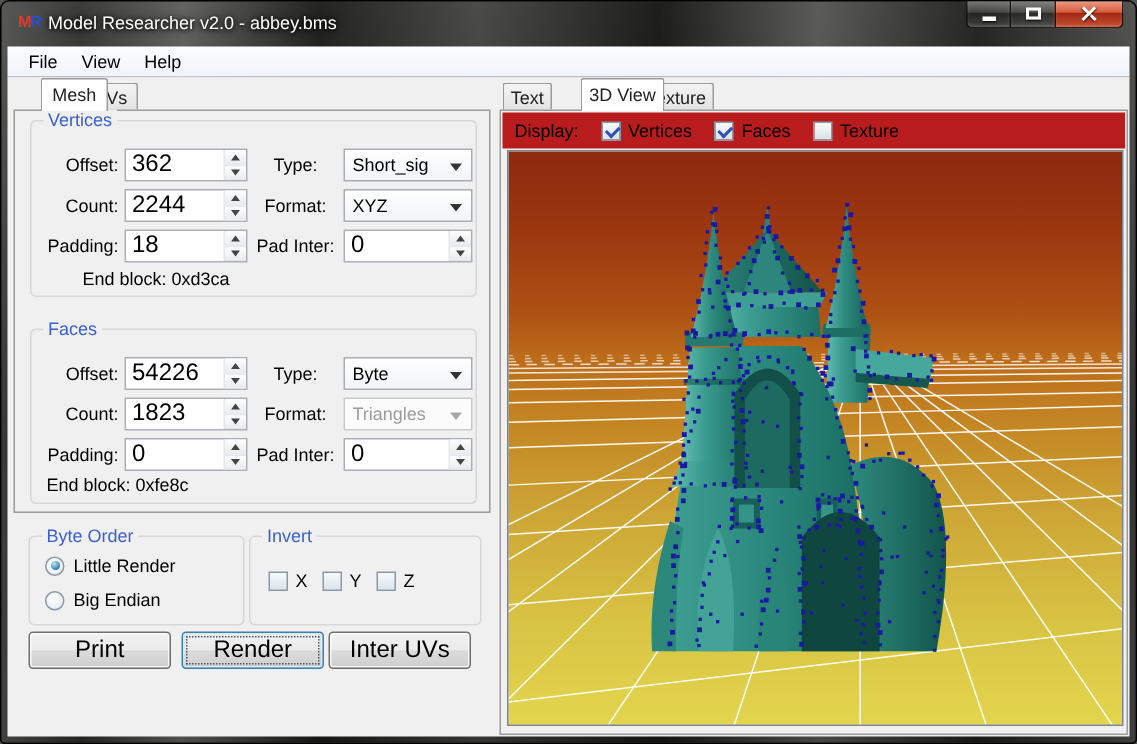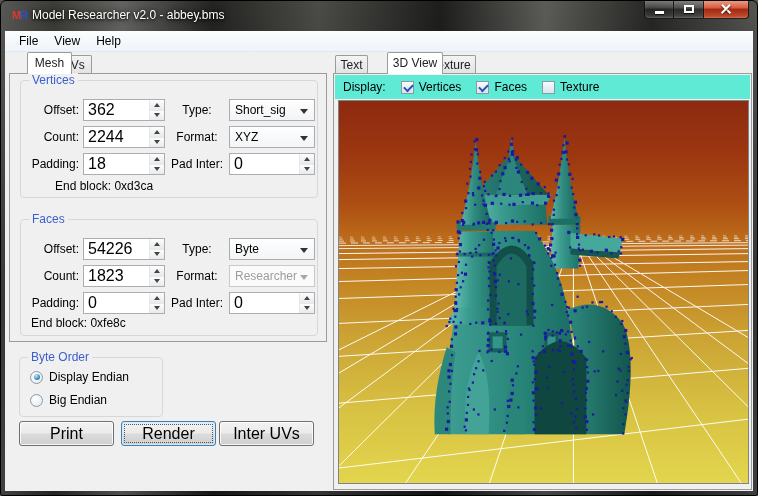--- a/index.html
+++ b/index.html
@@ -62,21 +62,21 @@
   .rdot{width:13px;height:13px;border-radius:50%;border:1px solid #8b99a6;background:radial-gradient(circle at 40% 35%,#fff,#dfe8ee);margin-right:6px;position:relative;}
   .rdot.checked::after{content:"";position:absolute;left:2.5px;top:2.5px;width:6px;height:6px;border-radius:50%;background:radial-gradient(circle at 35% 30%,#bfe9f7,#3a87b7 65%,#1d5f8c);}
   .cb{display:flex;align-items:center;font-size:12px;}
   .cbox{width:13px;height:13px;border:1px solid #8b99a6;background:linear-gradient(#f6fafc,#d9e4ec);margin-right:5px;position:relative;}
   .cbox.checked::after{content:"";position:absolute;left:2px;top:2.5px;width:7px;height:4px;border-left:2px solid #2e4fb8;border-bottom:2px solid #2e4fb8;transform:rotate(-45deg);}
   
   .btn{position:absolute;width:95px;height:25px;border:1px solid #707070;border-radius:3px;font-size:16px;text-align:center;line-height:23px;color:#000;
     background:linear-gradient(#f2f2f2,#ebebeb 48%,#dbdbdb 52%,#cfcfcf);box-shadow:inset 0 0 0 1px rgba(255,255,255,.8);}
   .btn.focused{border-color:#3c7fb1;outline:1px dotted #555;outline-offset:-4px;box-shadow:inset 0 0 3px #9ecef0, inset 0 0 0 1px rgba(255,255,255,.8);}
   
-  .display-row{position:absolute;left:1px;top:1px;right:1px;height:24px;display:flex;align-items:center;padding-left:8px;font-size:12px;background:#5eead4;}
+  .display-row{position:absolute;left:1px;top:1px;right:1px;height:24px;display:flex;align-items:center;padding-left:8px;font-size:12px;background:#b91c1c;}
   .display-row .cb{margin-left:15px;}
   
   .viewport{position:absolute;left:4px;top:26px;width:411px;height:384px;border:1px solid #7f848c;
     background:linear-gradient(180deg,#8d2a0f 0%,#9c3710 14%,#ae5114 28%,#bc6c1a 36%,#c48724 48%,#cda736 64%,#d8c343 82%,#e3d54d 100%);overflow:hidden;}
   .viewport svg{position:absolute;left:0;top:0;width:100%;height:100%;}
 </style>
 </head>
 <body>
 
 <div class="window">
@@ -187,21 +187,21 @@
           <span class="glabel1">Count:</span>
           <div class="spin">
             <input value="1823" style="">
             <div class="spinbtns">
               <div class="sb up"></div>
               <div class="sb dn"></div>
             </div>
           </div>
           <span class="glabel2">Format:</span>
           <div class="combo disabled">
-            <span class="cval">Researcher</span>
+            <span class="cval">Triangles</span>
             <span class="carrow"></span>
           </div>
         </div>
         <div class="grow" style="top:72px;">
           <span class="glabel1">Padding:</span>
           <div class="spin">
             <input value="0" style="">
             <div class="spinbtns">
               <div class="sb up"></div>
               <div class="sb dn"></div>
@@ -220,28 +220,43 @@
           <span>End block:</span>
           <span>0xfe8c</span>
         </div>
       </div>
     </div>
 
     <div class="group" style="left:14px;top:305px;width:144px;height:60px;">
       <span class="gtitle">Byte Order</span>
       <div class="radio-row" style="left:10px;top:12px;">
         <span class="rdot checked"></span>
-        <span>Display Endian</span>
+        <span>Little Render</span>
       </div>
       <div class="radio-row" style="left:10px;top:35px;">
         <span class="rdot"></span>
         <span>Big Endian</span>
       </div>
     </div>
 
+    <div class="group" style="left:161px;top:305px;width:155px;height:60px;">
+      <span class="gtitle">Invert</span>
+      <div class="cb" style="position:absolute;left:12px;top:22px;">
+        <span class="cbox"></span>
+        <span>X</span>
+      </div>
+      <div class="cb" style="position:absolute;left:48px;top:22px;">
+        <span class="cbox"></span>
+        <span>Y</span>
+      </div>
+      <div class="cb" style="position:absolute;left:84px;top:22px;">
+        <span class="cbox"></span>
+        <span>Z</span>
+      </div>
+    </div>
 
     <div class="btn" style="left:14px;top:369px;">Print</div>
     <div class="btn focused" style="left:116px;top:369px;">Render</div>
     <div class="btn" style="left:214px;top:369px;">Inter UVs</div>
 
     <div class="tab" style="left:330px;width:33px;">Text</div>
     <div class="tab active" style="left:364px;width:56px;">3D View</div>
     <div class="tab" style="left:421px;width:50px;">Texture</div>
 
     <div class="pane" style="left:328px;top:21px;width:419px;height:417px;">

